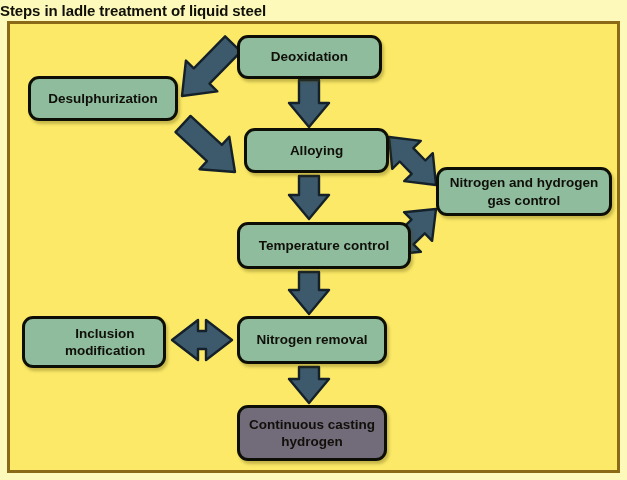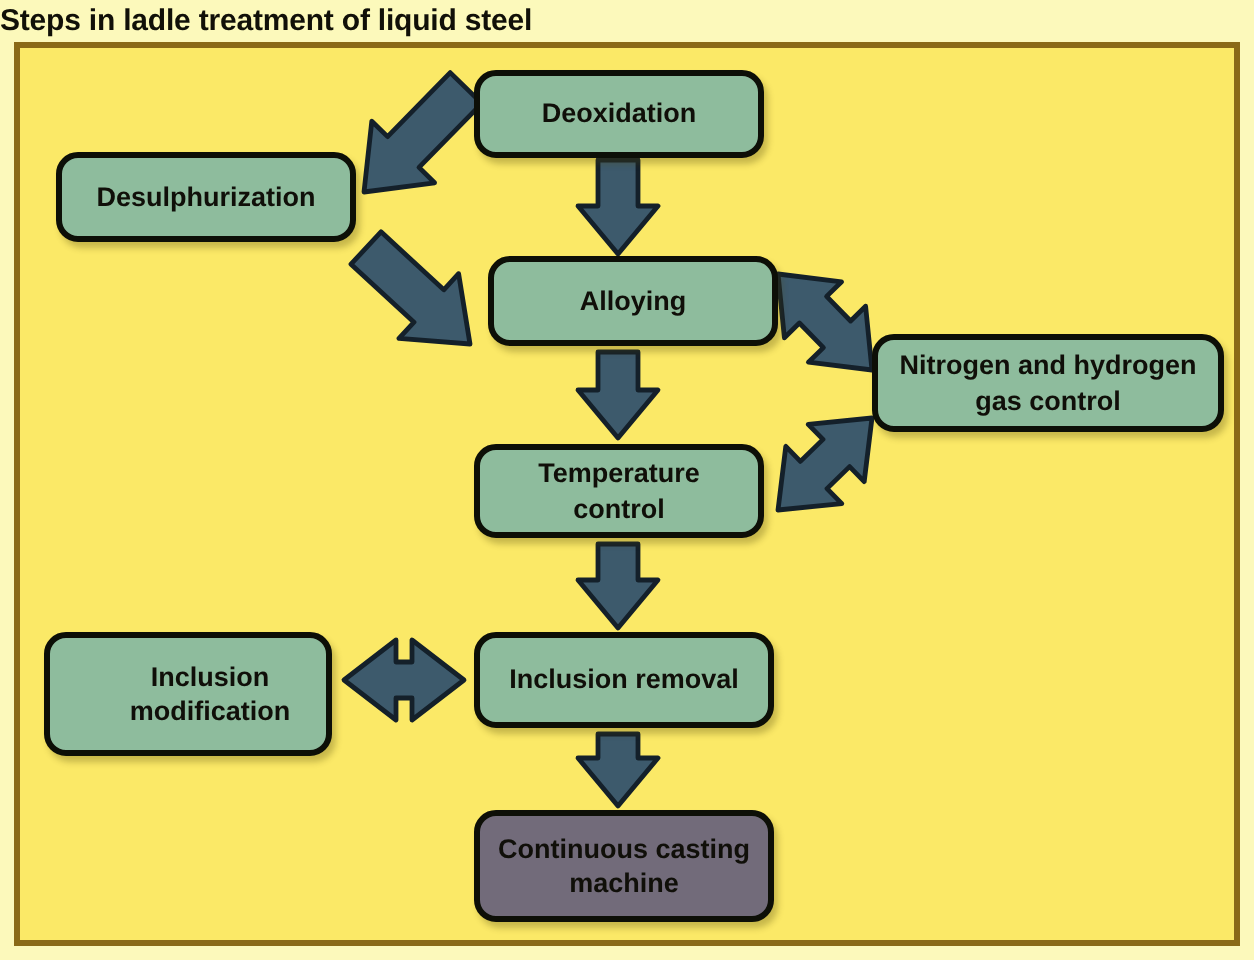--- a/index.html
+++ b/index.html
@@ -109,28 +109,28 @@
       </div>
       <div class="node green" style="left: 28px; top: 76px; width: 150px; height: 45px;">
         <span>Desulphurization</span>
       </div>
       <div class="node green" style="left: 244px; top: 128px; width: 145px; height: 45px;">
         <span>Alloying</span>
       </div>
       <div class="node green" style="left: 436px; top: 167px; width: 176px; height: 49px;">
         <span>Nitrogen and hydrogen gas control</span>
       </div>
-      <div class="node green" style="left: 237px; top: 222px; width: 145px; height: 47px;">
+      <div class="node green" style="left: 237px; top: 222px; width: 174px; height: 47px;">
         <span>Temperature control</span>
       </div>
-      <div class="node green" style="left: 22px; top: 316px; width: 144px; height: 62px; padding-left: 28px;">
+      <div class="node green" style="left: 22px; top: 316px; width: 144px; height: 52px; padding-left: 28px;">
         <span>Inclusion modification</span>
       </div>
       <div class="node green" style="left: 237px; top: 316px; width: 150px; height: 48px;">
-        <span>Inclusion removal</span>
+        <span>Nitrogen removal</span>
       </div>
       <div class="node purple" style="left: 237px; top: 405px; width: 150px; height: 56px;">
-        <span>Continuous casting machine</span>
+        <span>Continuous casting hydrogen</span>
       </div>
     </div>
 
 
 </div>
 
 </body></html>

